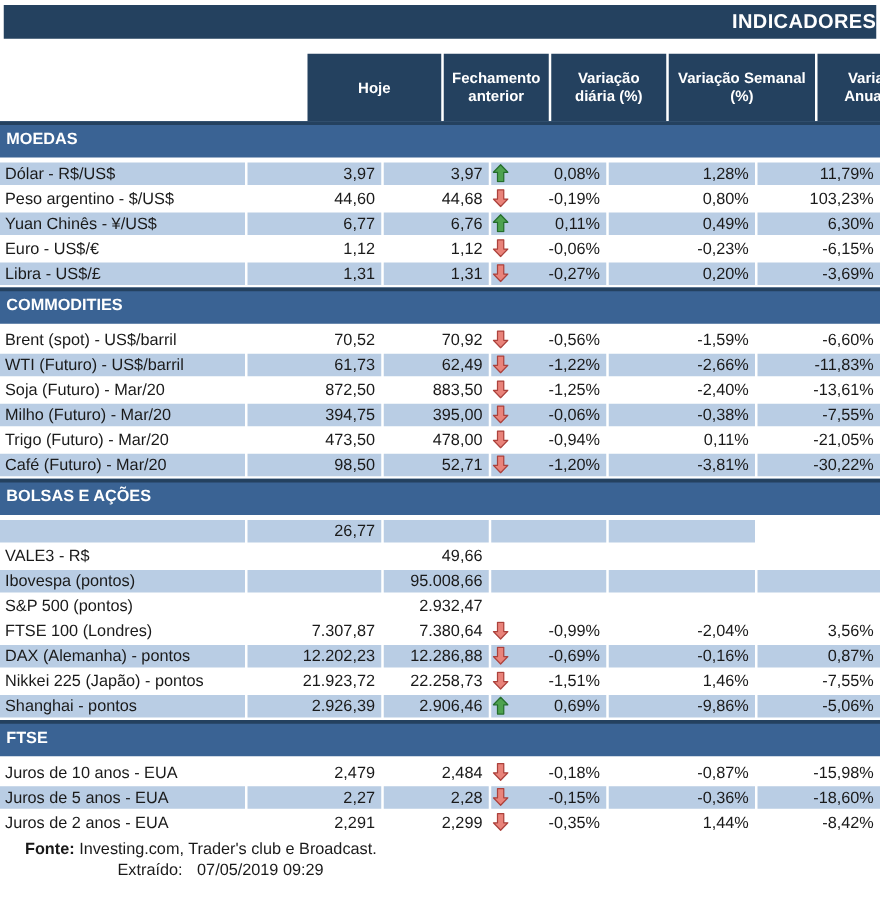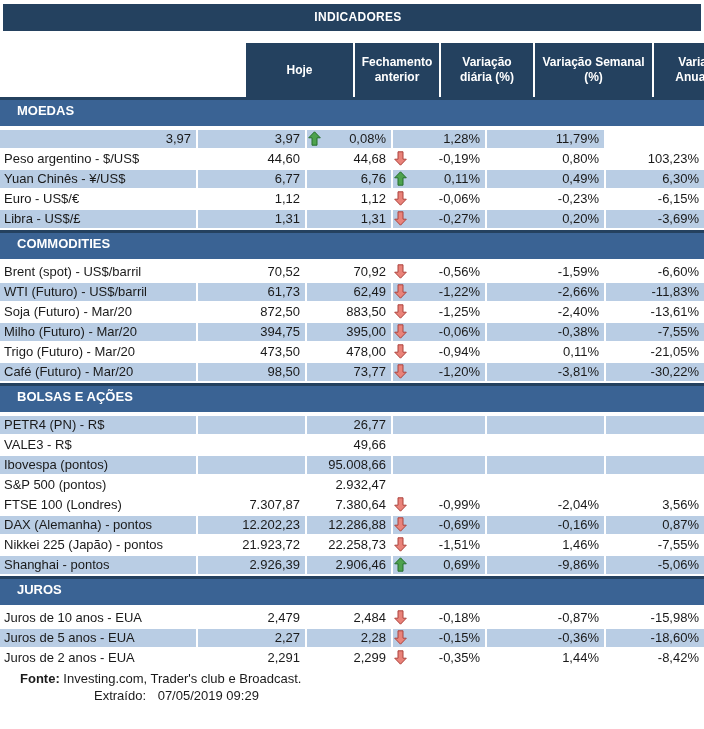--- a/index.html
+++ b/index.html
@@ -14,22 +14,22 @@
     --stripe: #B9CDE4;
   }
   .page { padding-top: 4px; }
 
   .title-bar {
     margin: 0 3px 12px 3px;
     height: 27px;
     background: var(--header-bg);
     color: #fff;
     font-weight: bold;
-    font-size: 12px;
-    text-align: center;
+    font-size: 16px;
+    text-align: right;
     line-height: 27px;
     letter-spacing: 0.3px;
     padding-left: 12px;
   }
 
   .grid6 {
     display: grid;
     grid-template-columns: 196px 107px 84px 92px 117px 98px;
     column-gap: 2px;
   }
@@ -52,21 +52,21 @@
   .hspacer { background: transparent; }
 
   .section-band {
     box-sizing: border-box;
     height: 29px;
     border-top: 3px solid var(--header-bg);
     background: var(--section-bg);
     color: #fff;
     font-weight: bold;
     font-size: 13px;
-    padding: 3px 0 0 17px;
+    padding: 3px 0 0 5px;
     margin-bottom: 4px;
   }
 
   .row { height: 18px; margin-bottom: 2px; }
   .row .c {
     font-size: 13px;
     line-height: 18px;
     overflow: hidden;
     white-space: nowrap;
     background: #ffffff;
@@ -104,20 +104,21 @@
     <div class="hcell">Hoje</div>
     <div class="hcell">Fechamento anterior</div>
     <div class="hcell">Variação diária (%)</div>
     <div class="hcell">Variação Semanal (%)</div>
     <div class="hcell anual">Variação Anual (%)</div>
   </div>
 
   <div id="table-body">
       <div class="section-band">MOEDAS</div>
       <div class="grid6 row shaded">
+        <div class="c label">Dólar - R$/US$</div>
         <div class="c num">3,97</div>
         <div class="c num">3,97</div>
         <div class="c vard"><span class="arrow"><svg width="13" height="15" viewBox="0 0 13 15">
               <path d="M6.5,0.8 L12.3,6.8 L9,6.8 L9,14.2 L4,14.2 L4,6.8 L0.7,6.8 Z" fill="#4EA24E" stroke="#256E2D" stroke-width="1" stroke-linejoin="round"></path>
             </svg></span><span>0,08%</span></div>
         <div class="c num">1,28%</div>
         <div class="c num">11,79%</div>
       </div>
       <div class="grid6 row">
         <div class="c label">Peso argentino - $/US$</div>
@@ -206,30 +207,29 @@
         <div class="c num">478,00</div>
         <div class="c vard"><span class="arrow"><svg width="13" height="15" viewBox="0 0 13 15">
               <path d="M6.5,14.2 L12.3,8.2 L9,8.2 L9,0.8 L4,0.8 L4,8.2 L0.7,8.2 Z" fill="#E9837A" stroke="#AC423C" stroke-width="1" stroke-linejoin="round"></path>
             </svg></span><span>-0,94%</span></div>
         <div class="c num">0,11%</div>
         <div class="c num">-21,05%</div>
       </div>
       <div class="grid6 row shaded">
         <div class="c label">Café (Futuro) - Mar/20</div>
         <div class="c num">98,50</div>
-        <div class="c num">73,77</div>
+        <div class="c num">52,71</div>
         <div class="c vard"><span class="arrow"><svg width="13" height="15" viewBox="0 0 13 15">
               <path d="M6.5,14.2 L12.3,8.2 L9,8.2 L9,0.8 L4,0.8 L4,8.2 L0.7,8.2 Z" fill="#E9837A" stroke="#AC423C" stroke-width="1" stroke-linejoin="round"></path>
             </svg></span><span>-1,20%</span></div>
         <div class="c num">-3,81%</div>
         <div class="c num">-30,22%</div>
       </div>
       <div class="section-band">BOLSAS E AÇÕES</div>
       <div class="grid6 row shaded">
-        <div class="c label">PETR4 (PN) - R$</div>
         <div class="c num"></div>
         <div class="c num">26,77</div>
         <div class="c vard"><span></span></div>
         <div class="c num"></div>
         <div class="c num"></div>
       </div>
       <div class="grid6 row">
         <div class="c label">VALE3 - R$</div>
         <div class="c num"></div>
         <div class="c num">49,66</div>
@@ -286,21 +286,21 @@
       <div class="grid6 row shaded">
         <div class="c label">Shanghai - pontos</div>
         <div class="c num">2.926,39</div>
         <div class="c num">2.906,46</div>
         <div class="c vard"><span class="arrow"><svg width="13" height="15" viewBox="0 0 13 15">
               <path d="M6.5,0.8 L12.3,6.8 L9,6.8 L9,14.2 L4,14.2 L4,6.8 L0.7,6.8 Z" fill="#4EA24E" stroke="#256E2D" stroke-width="1" stroke-linejoin="round"></path>
             </svg></span><span>0,69%</span></div>
         <div class="c num">-9,86%</div>
         <div class="c num">-5,06%</div>
       </div>
-      <div class="section-band">JUROS</div>
+      <div class="section-band">FTSE</div>
       <div class="grid6 row">
         <div class="c label">Juros de 10 anos - EUA</div>
         <div class="c num">2,479</div>
         <div class="c num">2,484</div>
         <div class="c vard"><span class="arrow"><svg width="13" height="15" viewBox="0 0 13 15">
               <path d="M6.5,14.2 L12.3,8.2 L9,8.2 L9,0.8 L4,0.8 L4,8.2 L0.7,8.2 Z" fill="#E9837A" stroke="#AC423C" stroke-width="1" stroke-linejoin="round"></path>
             </svg></span><span>-0,18%</span></div>
         <div class="c num">-0,87%</div>
         <div class="c num">-15,98%</div>
       </div>

